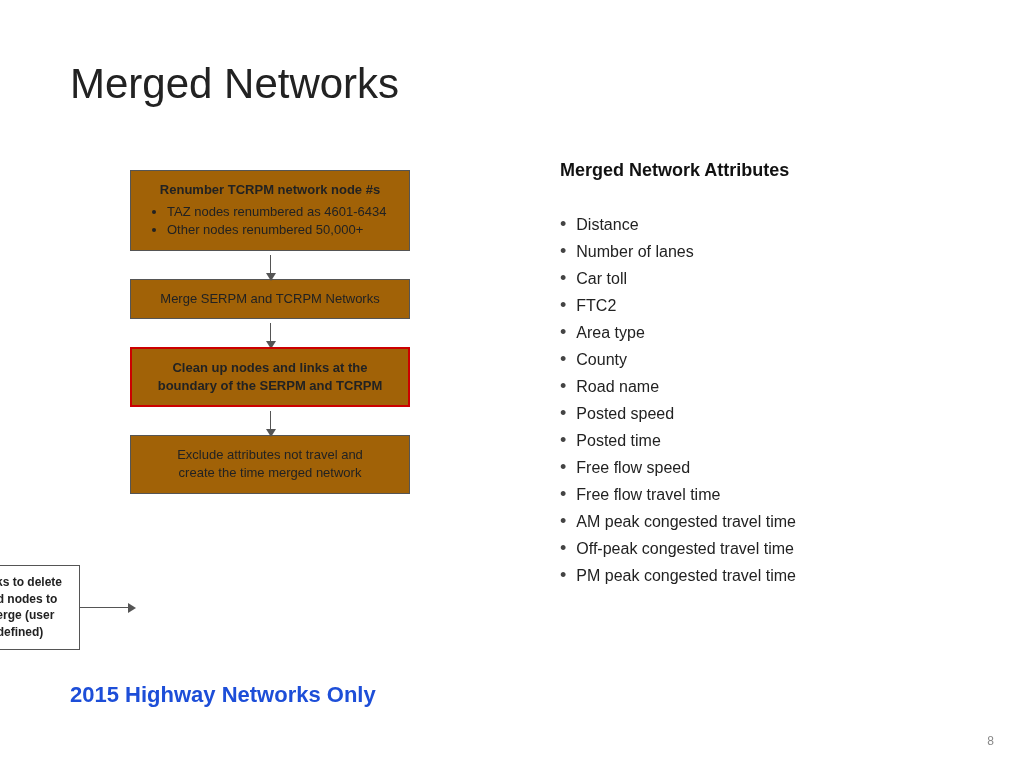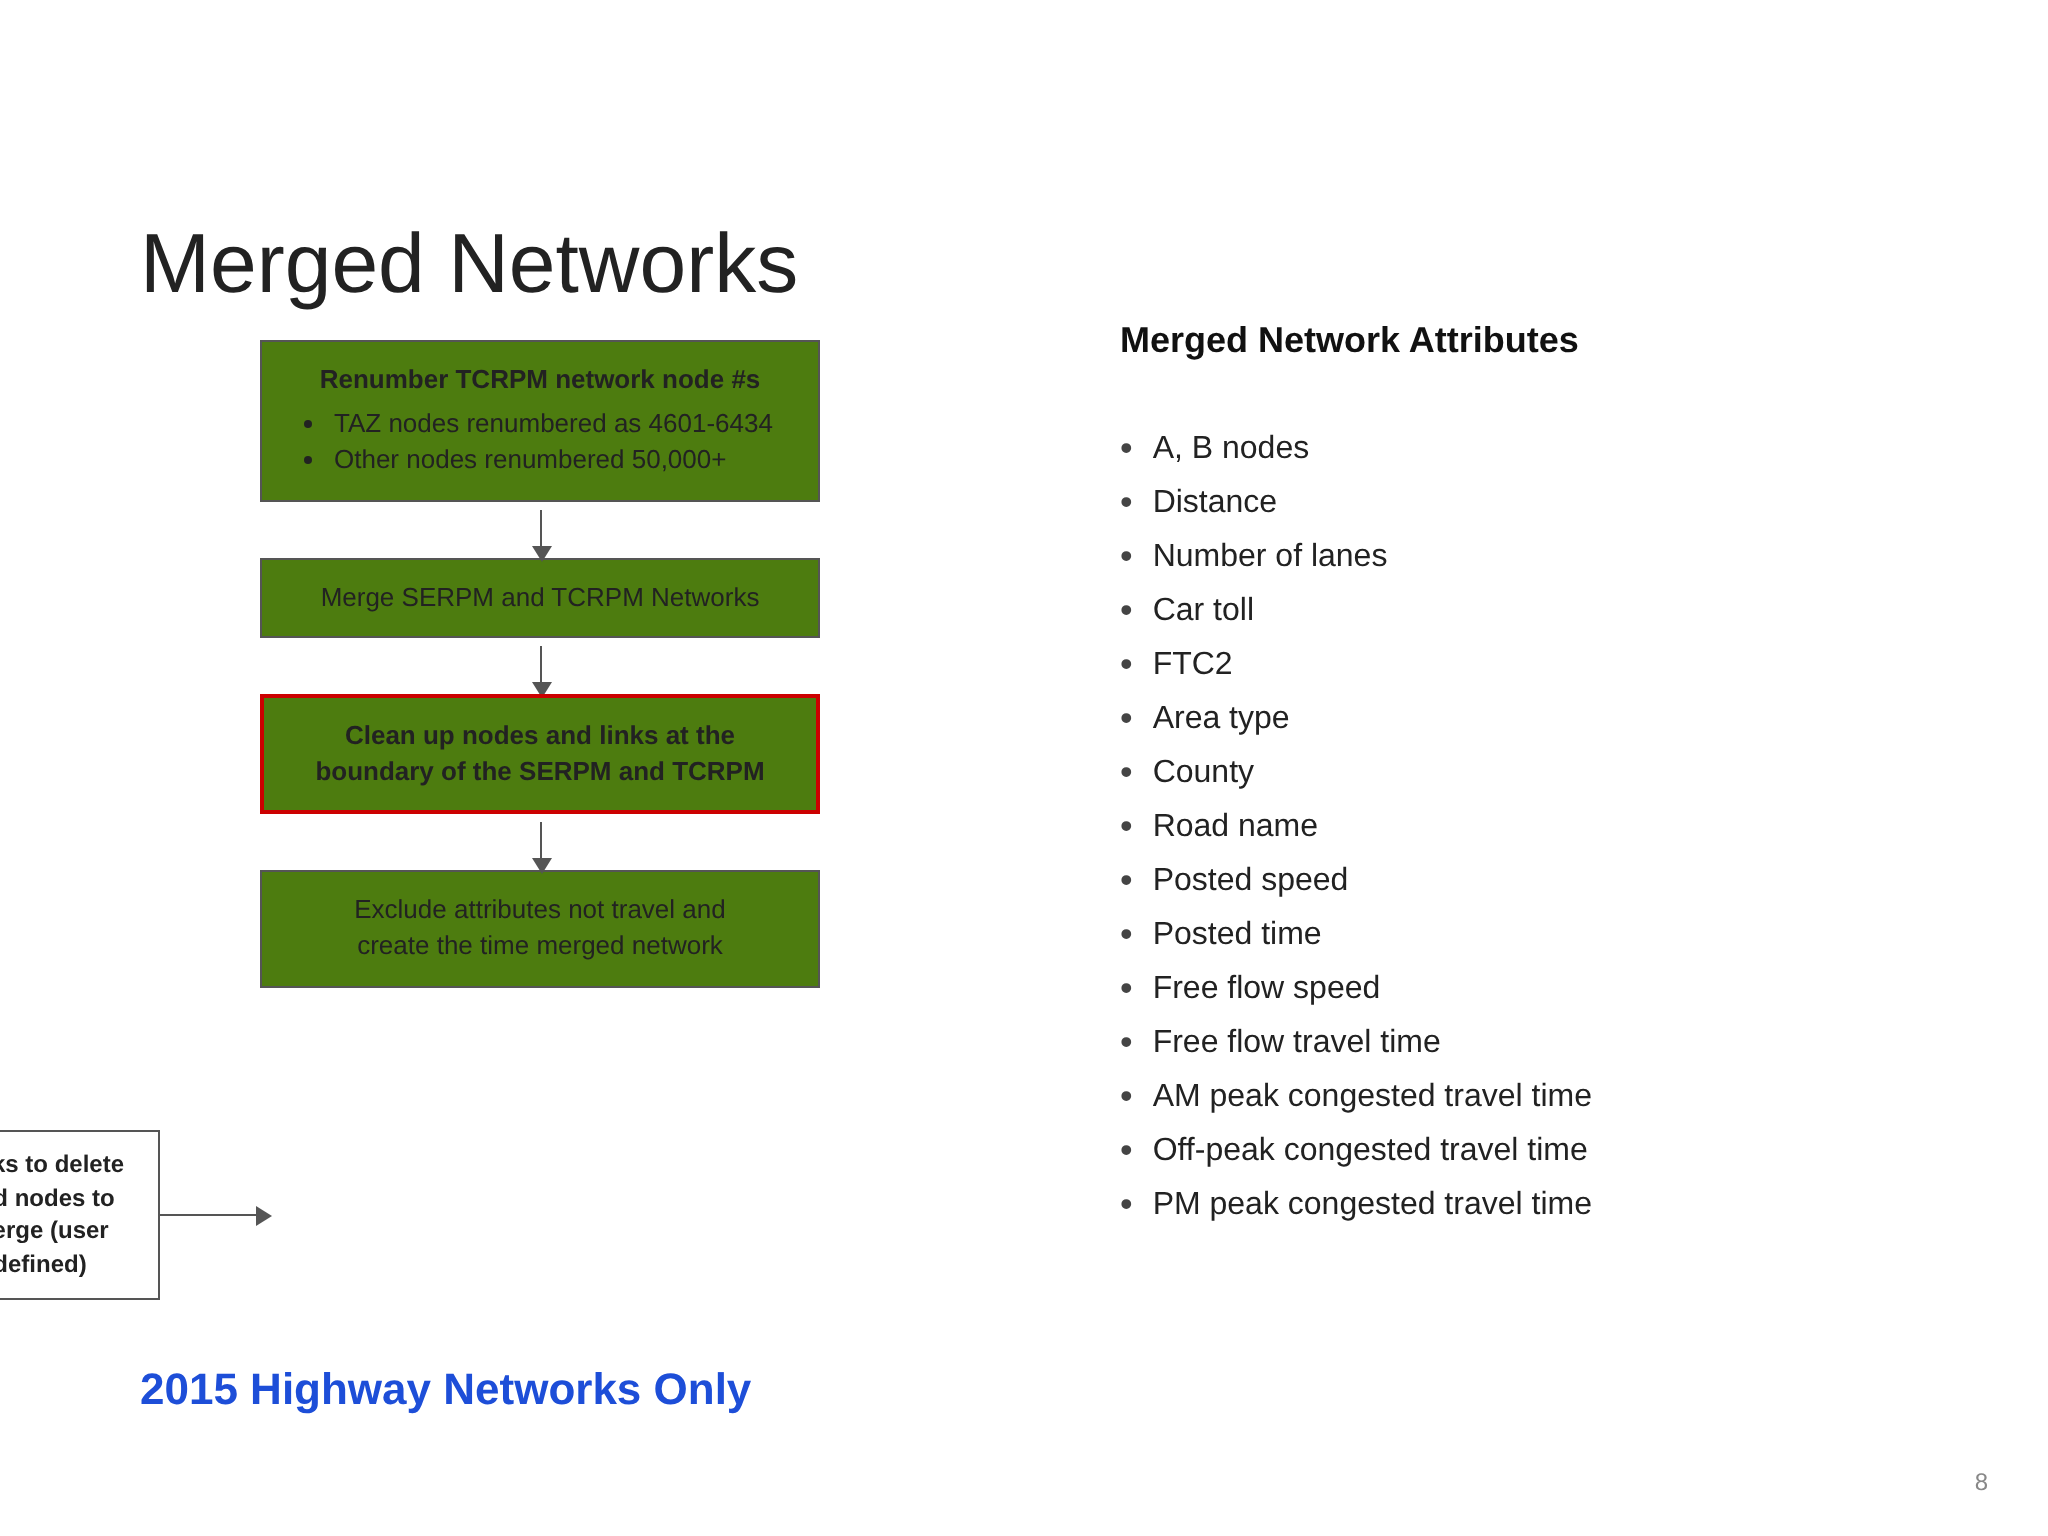--- a/index.html
+++ b/index.html
@@ -12,21 +12,20 @@
       overflow: hidden;
     }
 
     .slide-title {
       position: absolute;
       top: 60px;
       left: 70px;
       font-size: 42px;
       font-weight: 300;
       color: #222;
-      margin-top: 48px;
     }
 
     .left-section {
       position: absolute;
       top: 160px;
       left: 70px;
       width: 480px;
     }
 
     .right-section {
@@ -45,21 +44,21 @@
 
     
     .flow-diagram {
       position: relative;
       margin-left: 60px;
       margin-top: 10px;
     }
 
     .flow-box {
       border: 1px solid #555;
-      background: #4d7c0f;
+      background: #a16207;
       padding: 10px 16px;
       text-align: center;
       font-size: 13px;
       color: #222;
       width: 280px;
       line-height: 1.4;
     }
 
     .flow-box.red-border {
       border: 2px solid #cc0000;
@@ -231,21 +230,20 @@
         <span>create the time merged network</span>
       </div>
 
     </div>
   </div>
 </div>
 
 <div class="right-section">
   <div class="section-title">Merged Network Attributes</div>
   <ul class="attr-list">
-  <li>A, B nodes</li>
       <li>Distance</li>
       <li>Number of lanes</li>
       <li>Car toll</li>
       <li>FTC2</li>
       <li>Area type</li>
       <li>County</li>
       <li>Road name</li>
       <li>Posted speed</li>
       <li>Posted time</li>
       <li>Free flow speed</li>

